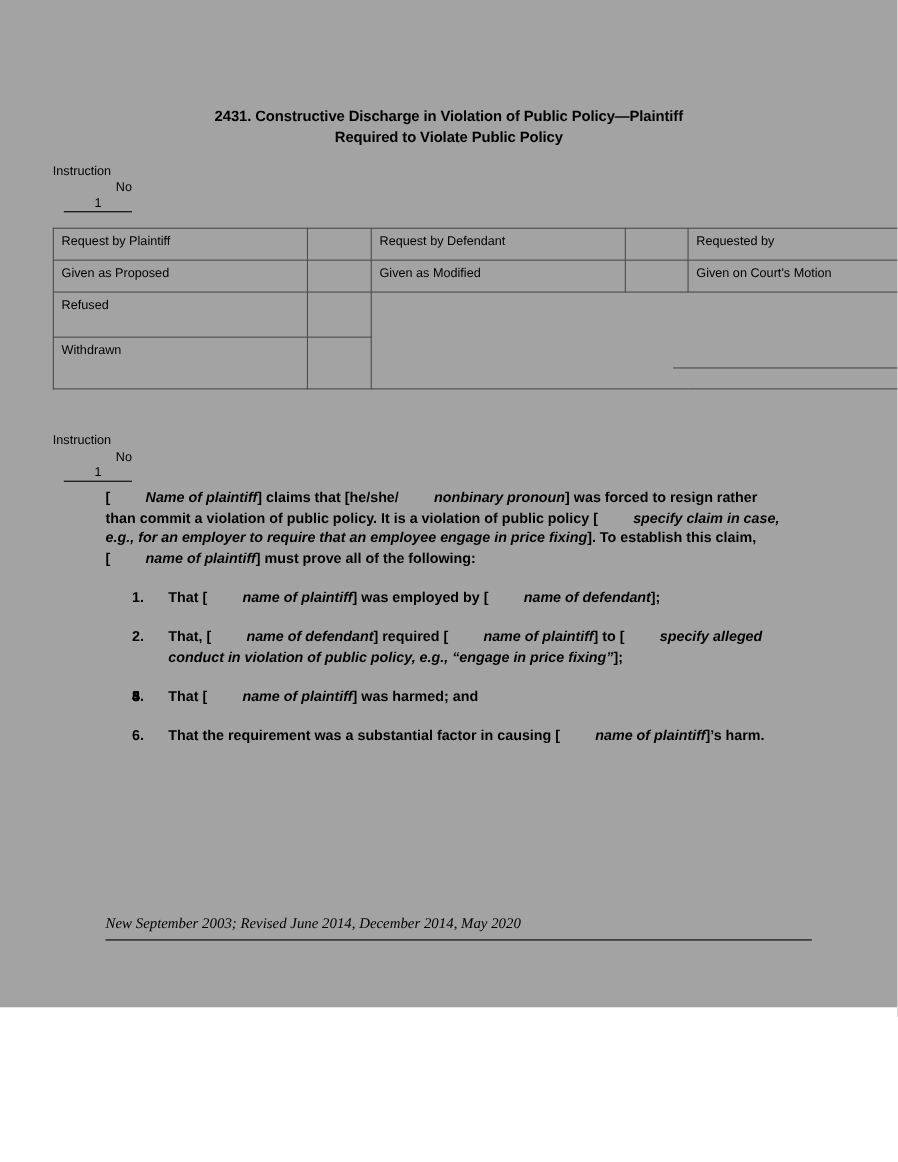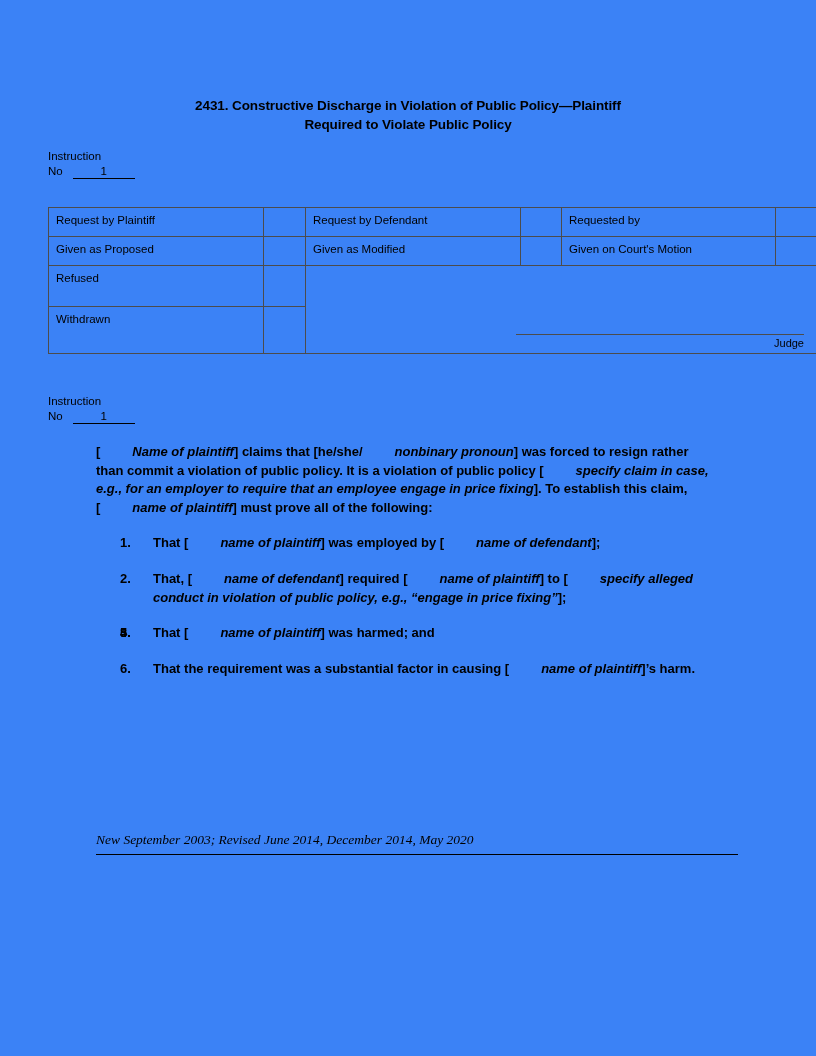--- a/index.html
+++ b/index.html
@@ -7,22 +7,22 @@
     padding: 0;
     background: #ffffff;
   }
   body {
     font-family: "Liberation Sans", sans-serif;
     color: #000000;
   }
   .page {
     position: relative;
     width: 816px;
-    height: 1056px;
-    background: #3b82f6;
+    height: 916px;
+    background: #a3a3a3;
     overflow: hidden;
   }
 
   
   .doc-title {
     position: absolute;
     left: 108px;
     top: 96px;
     width: 600px;
     text-align: center;
@@ -36,20 +36,21 @@
   
   .instr-block {
     position: absolute;
     font-size: 11.5px;
     line-height: 15px;
   }
   .instr-block .lbl-instruction { display: block; }
   .instr-row {
     display: flex;
     align-items: flex-end;
+    flex-direction: column;
   }
   .instr-row .lbl-no {
     display: inline-block;
   }
   .instr-underline {
     display: inline-block;
     width: 62px;
     margin-left: 10px;
     border-bottom: 1px solid #000;
     text-align: center;
@@ -65,21 +66,21 @@
     position: absolute;
     left: 48px;
     top: 207px;
     width: 720px;
     border-collapse: collapse;
     table-layout: fixed;
     font-size: 11.5px;
   }
   .request-table td {
     border: 1px solid #4c4c4c;
-    padding: 5px 0 5px 7px;
+    padding: 5px 16px 5px 7px;
     vertical-align: top;
     height: 18px;
     line-height: 14px;
   }
   .col-label  { width: 207px; }
   .col-check  { width: 34px; }
   .col-label2 { width: 207px; }
   .col-check2 { width: 33px; }
   .col-label3 { width: 206px; }
   .col-check3 { width: 33px; }

